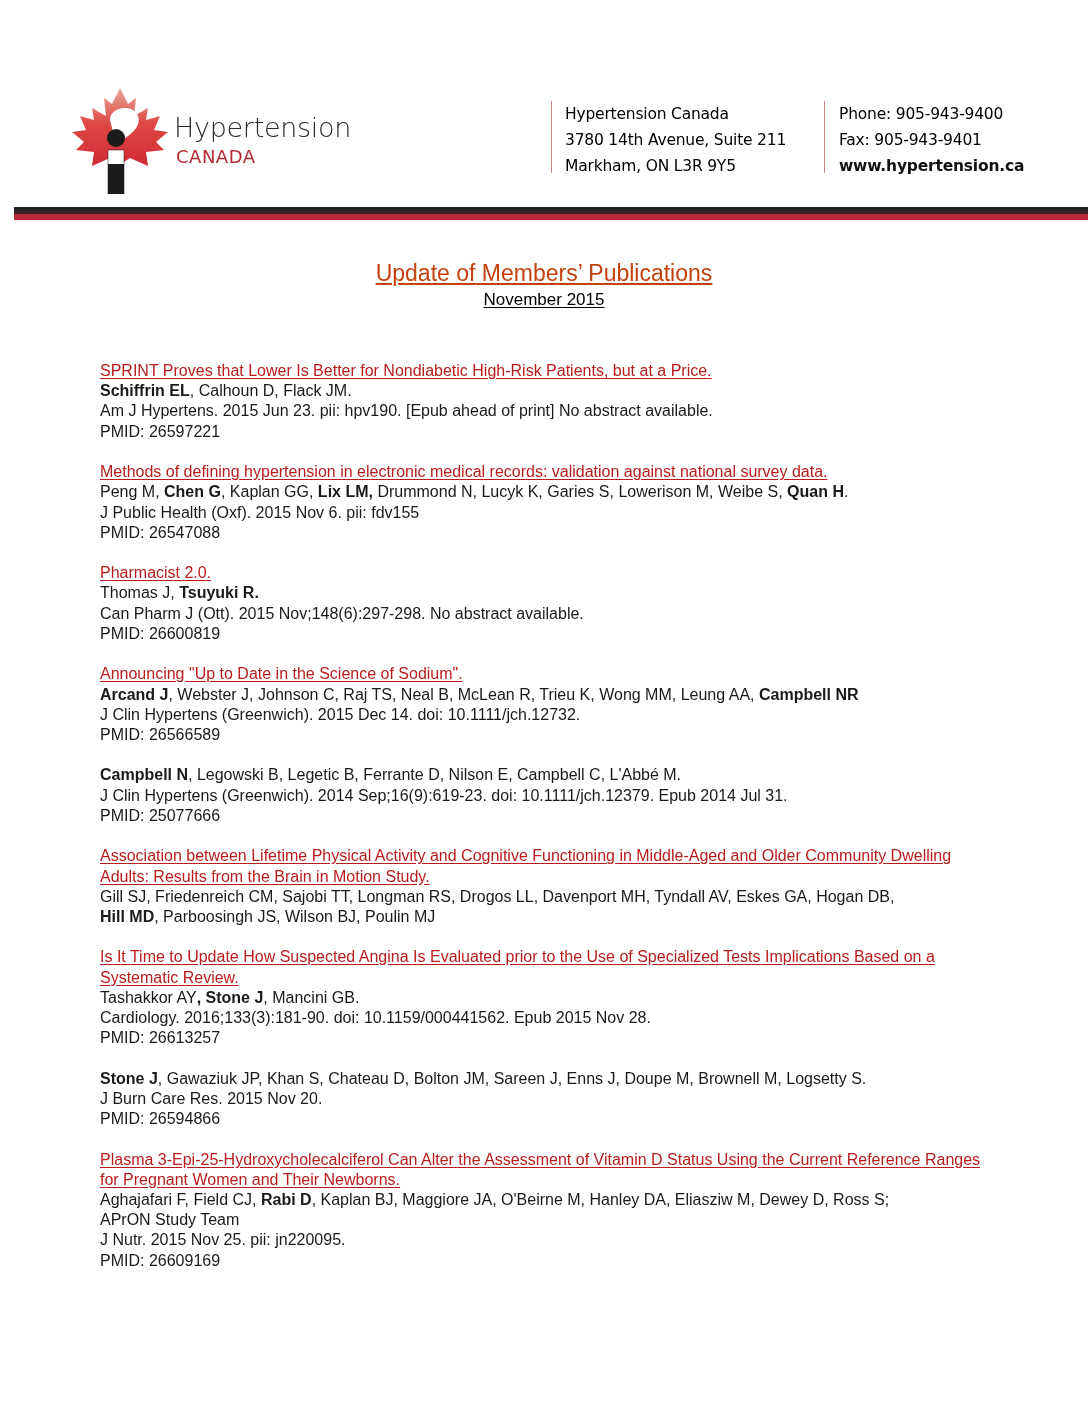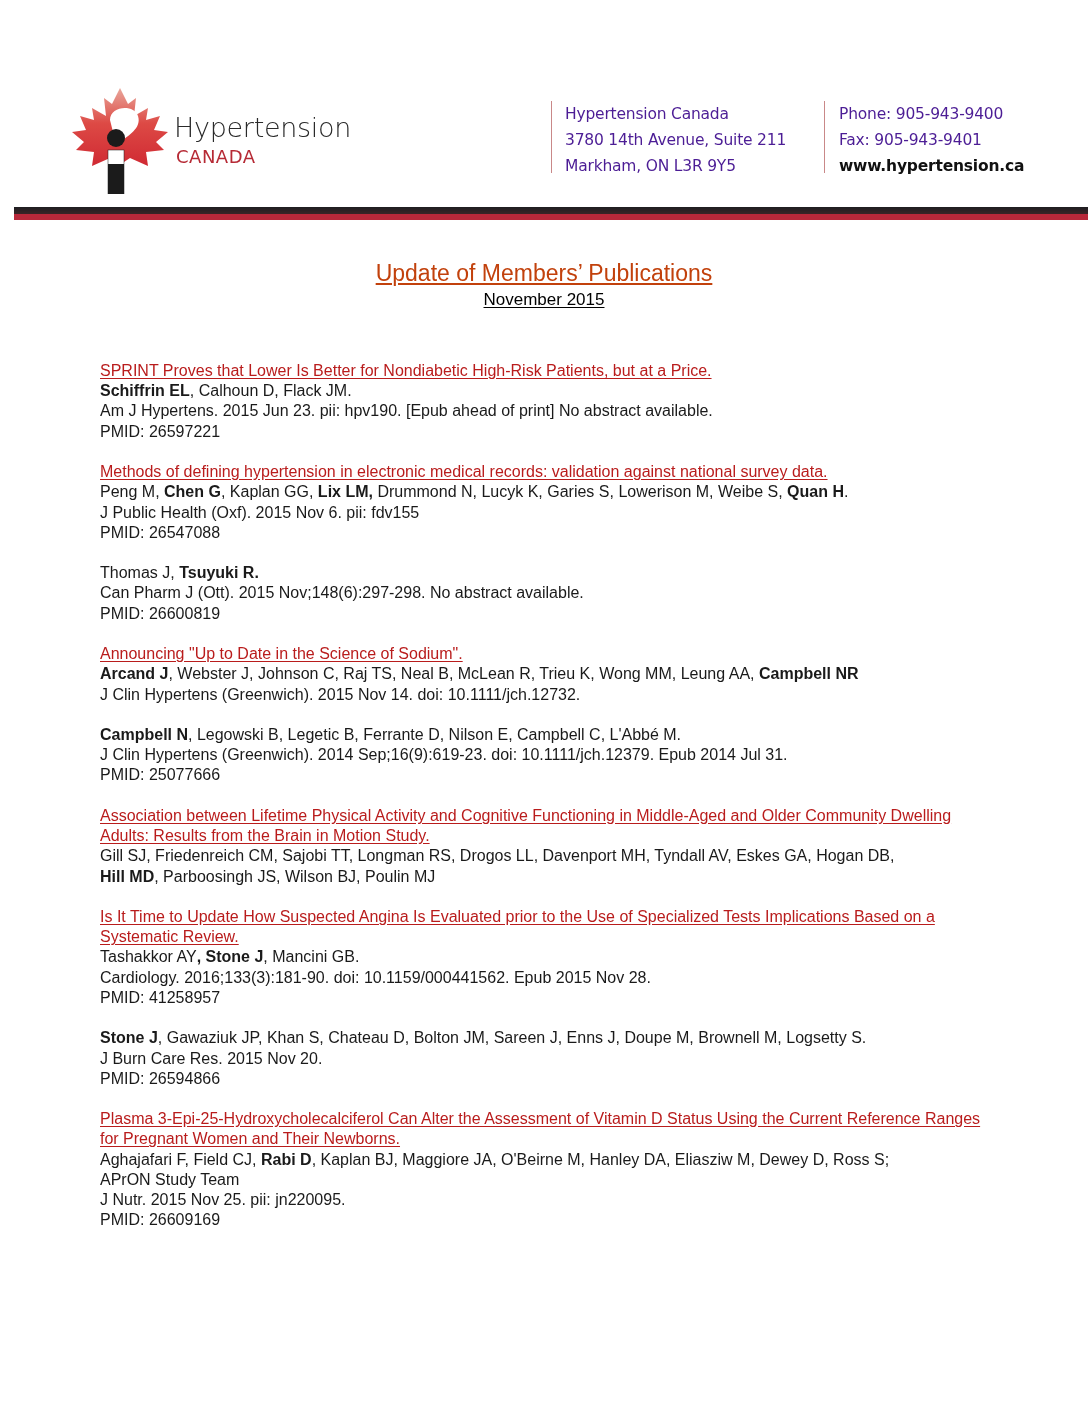--- a/index.html
+++ b/index.html
@@ -5,21 +5,21 @@
     html, body { margin: 0; padding: 0; background: #ffffff; }
     body { width: 1088px; height: 1408px; position: relative; overflow: hidden; font-family: "Liberation Sans", sans-serif; color: #1a1a1a; }
 
     .logo { position: absolute; left: 68px; top: 86px; width: 300px; height: 108px; }
     .logo svg.mark { position: absolute; left: 0; top: 0; }
     .logo-word1 { position: absolute; left: 106px; top: 26px; font-family: "DejaVu Sans", sans-serif; font-size: 27px; color: #2a2a2a; letter-spacing: -0.3px; font-weight: 300; }
     .logo-word2 { position: absolute; left: 108px; top: 60px; font-family: "DejaVu Sans", sans-serif; font-size: 18px; color: #b62a35; letter-spacing: 0.5px; }
 
     .addr-block { position: absolute; left: 551px; top: 101px; height: 72px; border-left: 1px solid #c98888; padding-left: 13px; }
     .contact-block { position: absolute; left: 824px; top: 101px; height: 72px; border-left: 1px solid #c98888; padding-left: 14px; }
-    .hdr-line { font-family: "DejaVu Sans", sans-serif; font-size: 15.5px; line-height: 26px; color: #4c1d95; white-space: nowrap; letter-spacing: -0.2px; }
+    .hdr-line { font-family: "DejaVu Sans", sans-serif; font-size: 15.5px; line-height: 26px; color: #000000; white-space: nowrap; letter-spacing: -0.2px; }
     .hdr-line.web { font-weight: bold; font-size: 15.5px; color: #111; }
 
     .rule-dark { position: absolute; left: 14px; top: 207px; width: 1074px; height: 7px; background: linear-gradient(#1e1e22, #3a2426); }
     .rule-red { position: absolute; left: 14px; top: 214px; width: 1074px; height: 6px; background: #b8283a; }
 
     .title { position: absolute; left: 0; width: 1088px; top: 260px; text-align: center; font-size: 23px; color: #c2410c; }
     .title span, .subtitle span { text-decoration: underline; text-underline-offset: 2px; }
     .subtitle { position: absolute; left: 0; width: 1088px; top: 290px; text-align: center; font-size: 17px; color: #000000; }
 
     .pubs { position: absolute; left: 100px; top: 361px; width: 900px; }
@@ -75,44 +75,46 @@
       <span class="line">Am J Hypertens. 2015 Jun 23. pii: hpv190. [Epub ahead of print] No abstract available.</span>
       <span class="line">PMID: 26597221</span>
     </div>
     <div class="pub">
       <a class="ptitle">Methods of defining hypertension in electronic medical records: validation against national survey data.</a>
       <span class="line"><span>Peng M, </span><b>Chen G</b><span>, Kaplan GG, </span><b>Lix LM,</b><span> Drummond N, Lucyk K, Garies S, Lowerison M, Weibe S, </span><b>Quan H</b><span>.</span></span>
       <span class="line">J Public Health (Oxf). 2015 Nov 6. pii: fdv155</span>
       <span class="line">PMID: 26547088</span>
     </div>
     <div class="pub">
+      <a class="ptitle">Pharmacist 2.0.</a>
       <span class="line"><span>Thomas J, </span><b>Tsuyuki R.</b></span>
       <span class="line">Can Pharm J (Ott). 2015 Nov;148(6):297-298. No abstract available.</span>
       <span class="line">PMID: 26600819</span>
     </div>
     <div class="pub">
       <a class="ptitle">Announcing "Up to Date in the Science of Sodium".</a>
       <span class="line"><b>Arcand J</b><span>, Webster J, Johnson C, Raj TS, Neal B, McLean R, Trieu K, Wong MM, Leung AA, </span><b>Campbell NR</b></span>
-      <span class="line">J Clin Hypertens (Greenwich). 2015 Nov 14. doi: 10.1111/jch.12732.</span>
+      <span class="line">J Clin Hypertens (Greenwich). 2015 Dec 14. doi: 10.1111/jch.12732.</span>
+      <span class="line">PMID: 26566589</span>
     </div>
     <div class="pub">
       <span class="line"><b>Campbell N</b><span>, Legowski B, Legetic B, Ferrante D, Nilson E, Campbell C, L'Abbé M.</span></span>
       <span class="line">J Clin Hypertens (Greenwich). 2014 Sep;16(9):619-23. doi: 10.1111/jch.12379. Epub 2014 Jul 31.</span>
       <span class="line">PMID: 25077666</span>
     </div>
     <div class="pub">
       <a class="ptitle">Association between Lifetime Physical Activity and Cognitive Functioning in Middle-Aged and Older Community Dwelling Adults: Results from the Brain in Motion Study.</a>
       <span class="line"><span>Gill SJ, Friedenreich CM, Sajobi TT, Longman RS, Drogos LL, Davenport MH, Tyndall AV, Eskes GA, Hogan DB,</span></span>
       <span class="line"><b>Hill MD</b><span>, Parboosingh JS, Wilson BJ, Poulin MJ</span></span>
     </div>
     <div class="pub">
       <a class="ptitle">Is It Time to Update How Suspected Angina Is Evaluated prior to the Use of Specialized Tests Implications Based on a Systematic Review.</a>
       <span class="line"><span>Tashakkor AY</span><b>, Stone J</b><span>, Mancini GB.</span></span>
       <span class="line">Cardiology. 2016;133(3):181-90. doi: 10.1159/000441562. Epub 2015 Nov 28.</span>
-      <span class="line">PMID: 41258957</span>
+      <span class="line">PMID: 26613257</span>
     </div>
     <div class="pub">
       <span class="line"><b>Stone J</b><span>, Gawaziuk JP, Khan S, Chateau D, Bolton JM, Sareen J, Enns J, Doupe M, Brownell M, Logsetty S.</span></span>
       <span class="line">J Burn Care Res. 2015 Nov 20.</span>
       <span class="line">PMID: 26594866</span>
     </div>
     <div class="pub">
       <a class="ptitle">Plasma 3-Epi-25-Hydroxycholecalciferol Can Alter the Assessment of Vitamin D Status Using the Current Reference Ranges for Pregnant Women and Their Newborns.</a>
       <span class="line"><span>Aghajafari F, Field CJ, </span><b>Rabi D</b><span>, Kaplan BJ, Maggiore JA, O'Beirne M, Hanley DA, Eliasziw M, Dewey D, Ross S;</span></span>
       <span class="line"><span>APrON Study Team</span></span>

